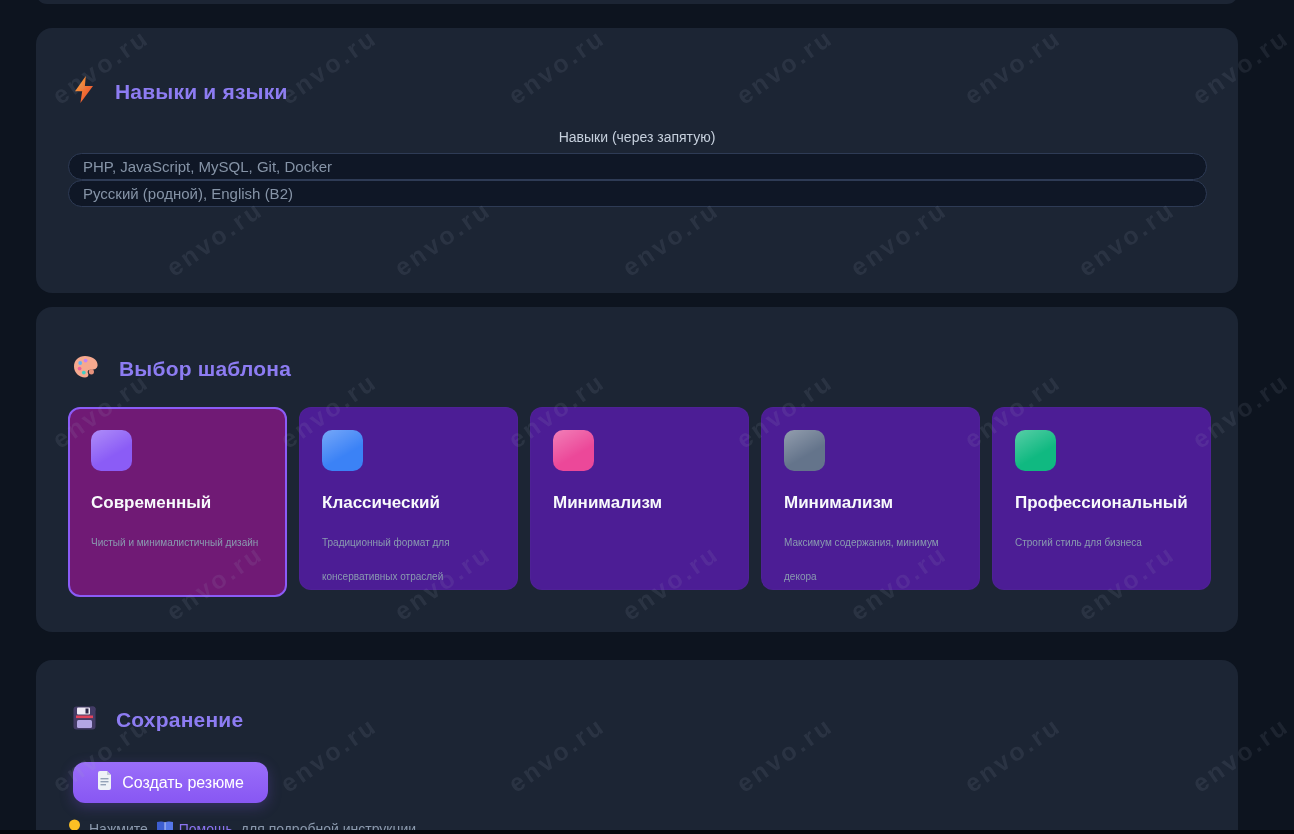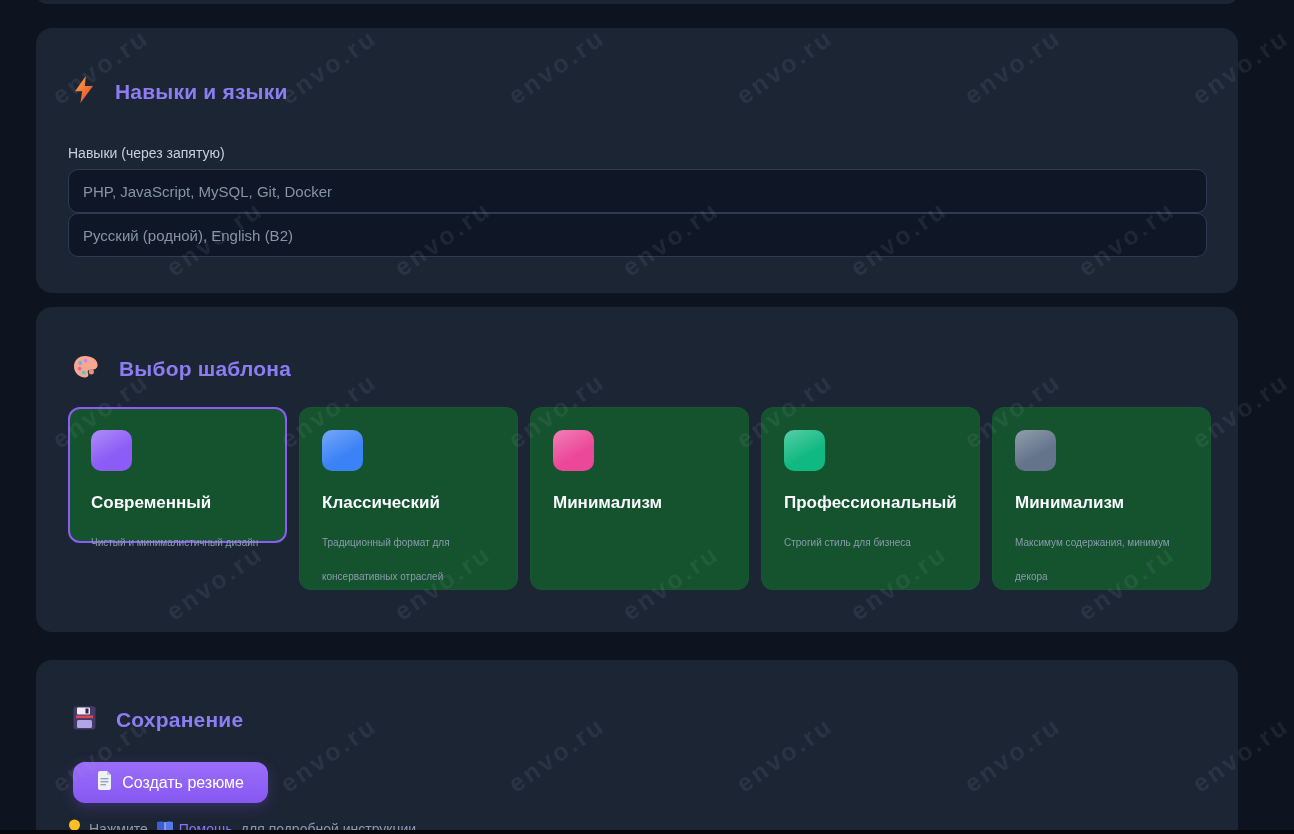--- a/index.html
+++ b/index.html
@@ -20,37 +20,37 @@
   .card-skills { top:28px; height:265px; padding:48px 32px 0 32px; }
   .card-templates { top:307px; height:325px; padding:48px 32px 0 32px; }
   .card-save { top:660px; height:200px; padding:46px 32px 0 32px; }
 
   .section-header { display:flex; align-items:center; gap:20px; margin-left:5px; }
   .section-title {
     font-size:21px; font-weight:bold; color:#8d7cf2; letter-spacing:0.2px;
   }
 
   .field-label { font-size:14px; color:#c6d0dd; margin:20px 0 8px 0; display:block; }
-  .field-label.first { margin-top:38px; }
+  .field-label.first { margin-top:22px;text-align:center; }
   .text-input {
-    width:1139px; height:44px; display:block;
-    background:#0f1726; border:1px solid #2e3b55; border-radius:10px;
+    width:1139px; height:27px; display:block;
+    background:#0f1726; border:1px solid #2e3b55; border-radius:16px;
     padding:0 14px; font-size:15px; color:#dbe3ee;
     font-family:"Liberation Sans", sans-serif; outline:none;
   }
   .text-input::placeholder { color:#8694a7; opacity:1; }
 
   .tpl-row { display:flex; gap:12px; margin-top:24px; align-items:flex-start; }
   .tpl-card {
-    width:219px; height:183px; background:#14532d; border-radius:12px;
+    width:219px; height:183px; background:#4c1d95; border-radius:12px;
     padding:22px; border:1px solid rgba(255,255,255,0.02);
     cursor:pointer; flex:none;
   }
   .tpl-card.selected {
-    background:#14532d; border:2px solid #8b5cf6; height:136px; padding:21px;
+    background:#701a75; border:2px solid #8b5cf6; height:190px; padding:21px;
   }
   .swatch {
     width:41px; height:41px; border-radius:10px; margin-bottom:22px;
     background-image:linear-gradient(150deg, rgba(255,255,255,0.30), rgba(255,255,255,0) 60%);
   }
   .tpl-name { font-size:17px; font-weight:bold; color:#f8fafc; margin-bottom:13px; }
   .tpl-desc { font-size:10px; color:#8a9bb0; line-height:34px; }
 
   .create-btn {
     margin:28px 0 0 5px; height:41px; min-width:195px;
@@ -132,28 +132,28 @@
       <div class="tpl-card">
         <div class="swatch" style="background-color: rgb(59, 130, 246);"></div>
         <div class="tpl-name">Классический</div>
         <div class="tpl-desc">Традиционный формат для консервативных отраслей</div>
       </div>
       <div class="tpl-card">
         <div class="swatch" style="background-color: rgb(236, 72, 153);"></div>
         <div class="tpl-name">Минимализм</div>
       </div>
       <div class="tpl-card">
+        <div class="swatch" style="background-color: rgb(100, 116, 139);"></div>
+        <div class="tpl-name">Минимализм</div>
+        <div class="tpl-desc">Максимум содержания, минимум декора</div>
+      </div>
+      <div class="tpl-card">
         <div class="swatch" style="background-color: rgb(16, 185, 129);"></div>
         <div class="tpl-name">Профессиональный</div>
         <div class="tpl-desc">Строгий стиль для бизнеса</div>
-      </div>
-      <div class="tpl-card">
-        <div class="swatch" style="background-color: rgb(100, 116, 139);"></div>
-        <div class="tpl-name">Минимализм</div>
-        <div class="tpl-desc">Максимум содержания, минимум декора</div>
       </div>
     </div>
   </section>
 
   <section class="card card-save">
     <div class="section-header">
       <span class="icon">
         <svg width="23" height="24" viewBox="0 0 23 24">
           <rect x="0.5" y="0.5" width="22" height="23" rx="3" fill="#443c66"></rect>
           <path d="M18 .5 h2.5 a2 2 0 0 1 2 2 V5 L18 .5 z" fill="#443c66"></path>

